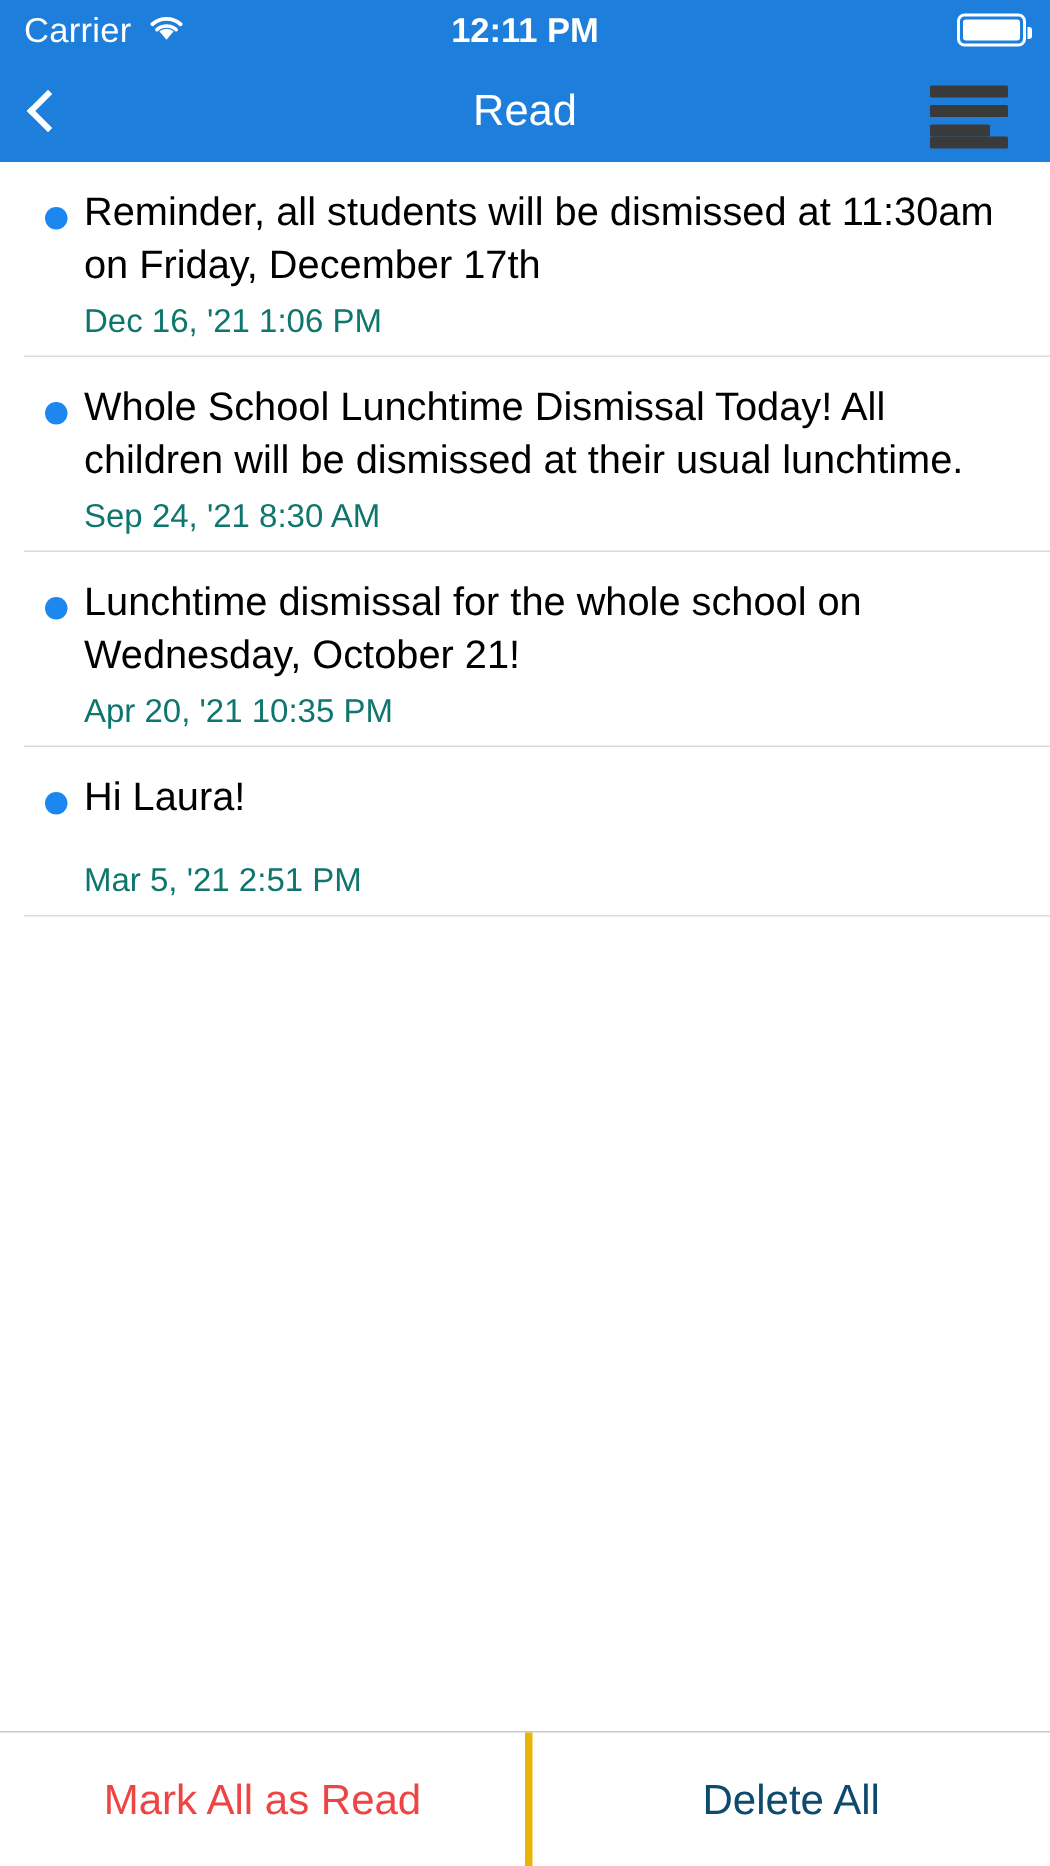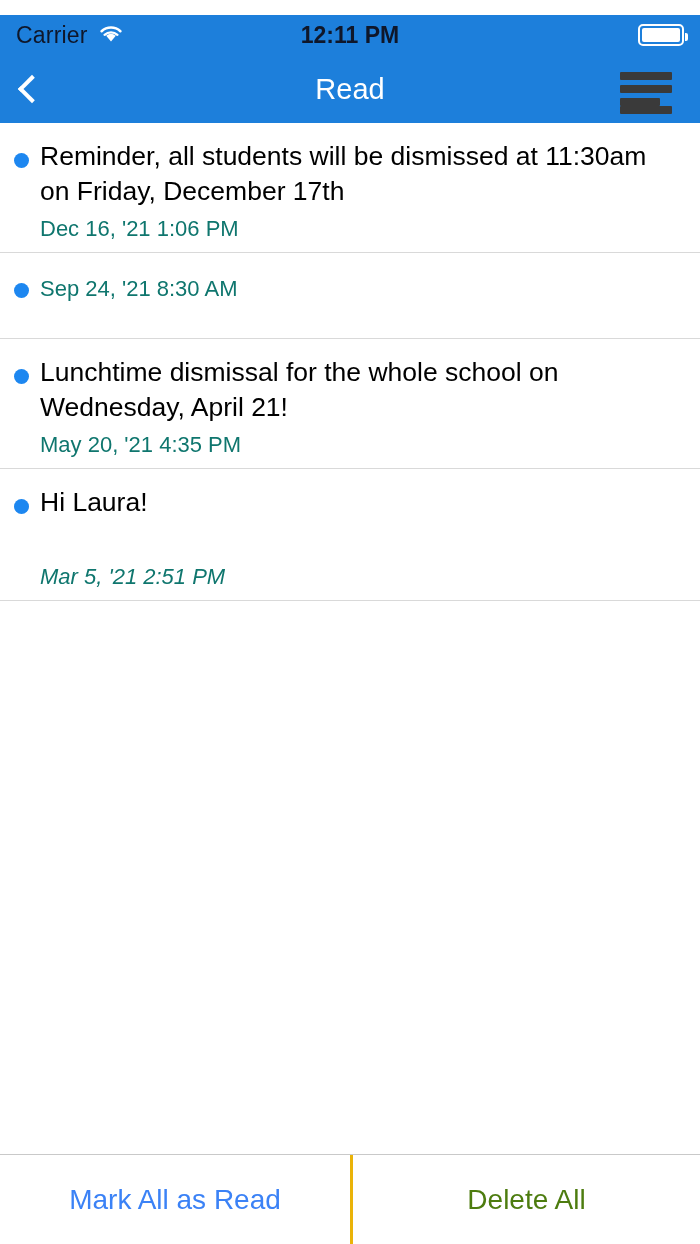--- a/index.html
+++ b/index.html
@@ -16,27 +16,26 @@
     height: 1244px;
     display: flex;
     flex-direction: column;
     background: #ffffff;
   }
 
   
   .status-bar {
     height: 40px;
     background: #1d7fdb;
-    color: #0f172a;
+    color: #ffffff;
     display: flex;
     align-items: center;
     padding: 0 16px;
     flex: none;
     position: relative;
-    margin-top: 15px;
   }
   .status-left {
     display: flex;
     align-items: center;
     gap: 10px;
     font-size: 23px;
     letter-spacing: 0.2px;
   }
   .wifi-icon { display: block; }
   .status-time {
@@ -146,20 +145,21 @@
     height: 22px;
     border-radius: 50%;
     background: #f4675d;
   }
 
   
   .list {
     flex: 1 1 auto;
     overflow: hidden;
     background: #ffffff;
+    padding-left: 16px;
   }
   .message-row {
     display: flex;
     align-items: flex-start;
     padding: 16px 22px 0 14px;
     border-bottom: 1px solid #d9d9d9;
     min-height: 86px;
   }
   .unread-dot {
     width: 15px;
@@ -178,40 +178,40 @@
     font-size: 26.5px;
     line-height: 35px;
     color: #000000;
   }
   .message-date {
     font-size: 22px;
     color: #0f766e;
     margin-top: 5px;
     line-height: 30px;
   }
-  .message-row.spacer-date .message-date { margin-top: 42px; font-style: italic; }
+  .message-row.spacer-date .message-date { margin-top: 23px; }
 
   
   .toolbar {
     height: 90px;
     border-top: 1px solid #c9c9c9;
     display: flex;
     align-items: stretch;
     flex: none;
     background: #ffffff;
   }
   .toolbar-button {
     flex: 1 1 50%;
     display: flex;
     align-items: center;
     justify-content: center;
     font-size: 28px;
   }
-  .toolbar-button.mark { color: #3b82f6; }
-  .toolbar-button.delete { color: #4d7c0f; border-left: 3px solid #eab308; }
+  .toolbar-button.mark { color: #ef4444; }
+  .toolbar-button.delete { color: #0c4a6e; border-left: 5px solid #eab308; }
 </style>
 </head>
 <body>
 
 <div class="phone">
 
   <div class="status-bar">
     <div class="status-left">
       <span>Carrier</span>
       <span class="wifi-icon">
@@ -251,30 +251,31 @@
       <span class="unread-dot"></span>
       <div class="message-body">
         <div class="message-subject">Reminder, all students will be dismissed at 11:30am on Friday, December 17th</div>
         <div class="message-date">Dec 16, '21 1:06 PM</div>
       </div>
     </div>
 
     <div class="message-row">
       <span class="unread-dot"></span>
       <div class="message-body">
+        <div class="message-subject">Whole School Lunchtime Dismissal Today! All children will be dismissed at their usual lunchtime.</div>
         <div class="message-date">Sep 24, '21 8:30 AM</div>
       </div>
     </div>
 
 
     <div class="message-row">
       <span class="unread-dot"></span>
       <div class="message-body">
-        <div class="message-subject">Lunchtime dismissal for the whole school on Wednesday, April 21!</div>
-        <div class="message-date">May 20, '21 4:35 PM</div>
+        <div class="message-subject">Lunchtime dismissal for the whole school on Wednesday, October 21!</div>
+        <div class="message-date">Apr 20, '21 10:35 PM</div>
       </div>
     </div>
 
     <div class="message-row spacer-date">
       <span class="unread-dot"></span>
       <div class="message-body">
         <div class="message-subject">Hi Laura!</div>
         <div class="message-date">Mar 5, '21 2:51 PM</div>
       </div>
     </div>

